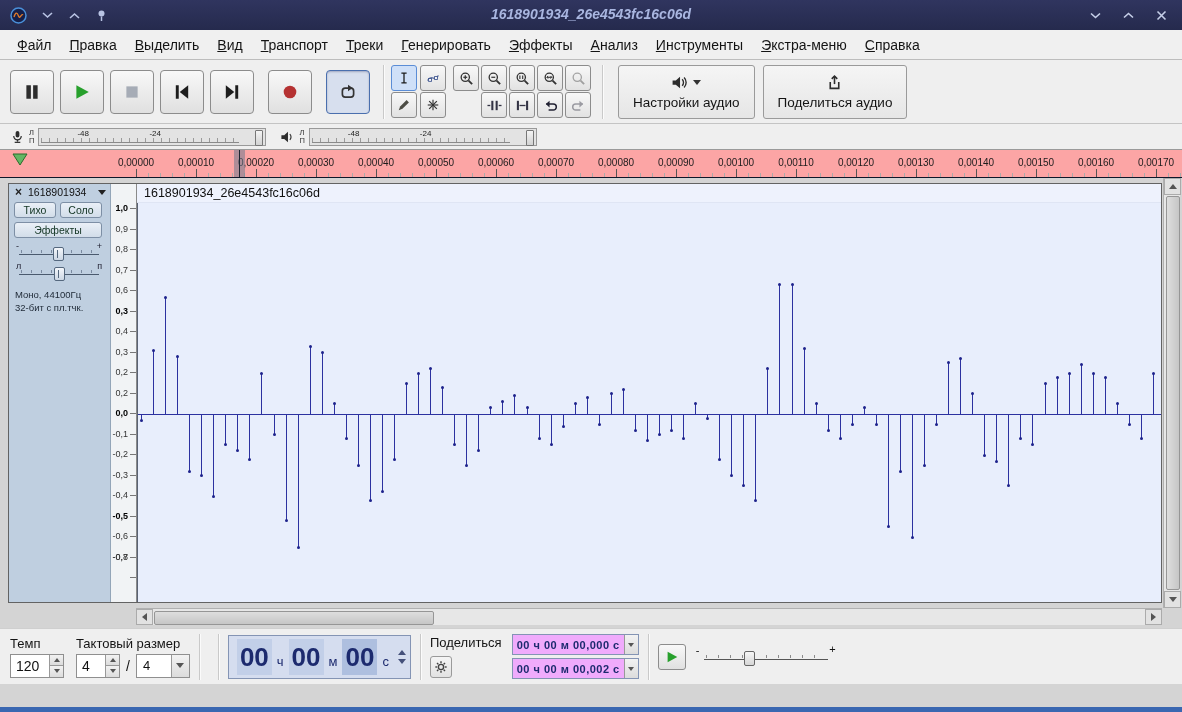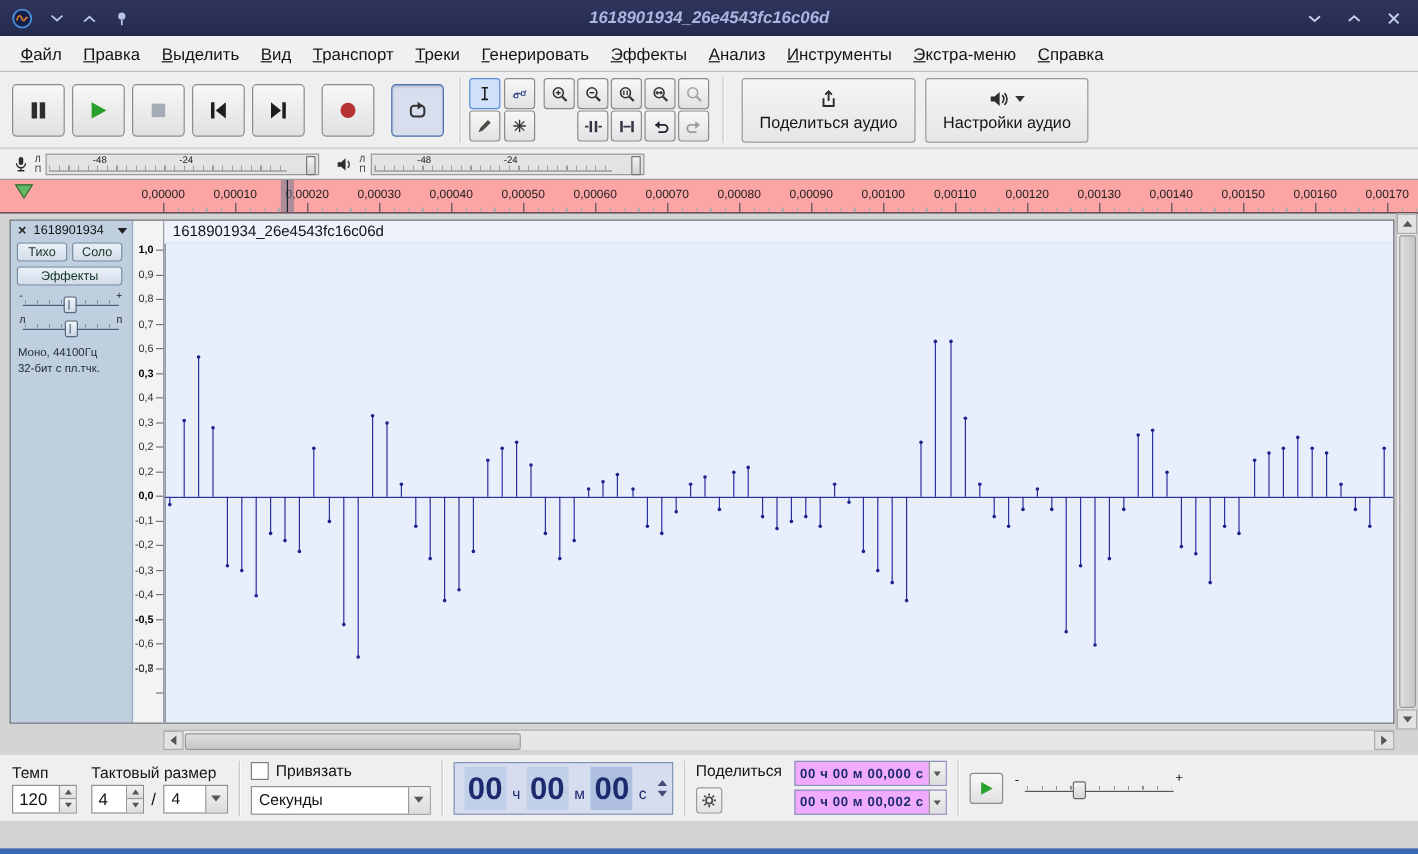--- a/index.html
+++ b/index.html
@@ -339,38 +339,38 @@
         <svg class="ico" width="15" height="15" viewBox="0 0 16 16">
             <path d="M12.5 6.5 H5 a3.2 3.2 0 0 0 0 6.4 H10" fill="none" stroke="#223" stroke-width="1.6"></path>
             <polygon points="13,6.5 9,3 9,10" fill="#223"></polygon>
           </svg>
       </button>
     </div>
 
     <div class="tb-sep"></div>
 
     <button class="bigbtn">
-      <svg class="ico" width="17" height="17" viewBox="0 0 16 16">
-          <path d="M4 7.5 V13.5 H12 V7.5" fill="none" stroke="#2d2d2d" stroke-width="1.5"></path>
-          <line x1="8" y1="2" x2="8" y2="9.5" stroke="#2d2d2d" stroke-width="1.5"></line>
-          <polyline points="5.4,4.6 8,2 10.6,4.6" fill="none" stroke="#2d2d2d" stroke-width="1.5"></polyline>
-        </svg>
-      <span class="lbl">Поделиться аудио</span>
-    </button>
-
-    <button class="bigbtn">
       <span class="iconrow">
         <svg class="ico" width="17" height="17" viewBox="0 0 16 16">
             <polygon points="1.5,6 4.5,6 8.5,2.5 8.5,13.5 4.5,10 1.5,10" fill="#2d2d2d"></polygon>
             <path d="M10.5 5 a4.2 4.2 0 0 1 0 6" stroke="#2d2d2d" stroke-width="1.3" fill="none"></path>
             <path d="M12.3 3.4 a6.4 6.4 0 0 1 0 9.2" stroke="#2d2d2d" stroke-width="1.3" fill="none"></path>
           </svg>
         <span class="caret-down"></span>
       </span>
       <span class="lbl">Настройки аудио</span>
+    </button>
+
+    <button class="bigbtn">
+      <svg class="ico" width="17" height="17" viewBox="0 0 16 16">
+          <path d="M4 7.5 V13.5 H12 V7.5" fill="none" stroke="#2d2d2d" stroke-width="1.5"></path>
+          <line x1="8" y1="2" x2="8" y2="9.5" stroke="#2d2d2d" stroke-width="1.5"></line>
+          <polyline points="5.4,4.6 8,2 10.6,4.6" fill="none" stroke="#2d2d2d" stroke-width="1.5"></polyline>
+        </svg>
+      <span class="lbl">Поделиться аудио</span>
     </button>
   </div>
 
   <div id="meters">
     <div class="meter-group">
       <svg class="ico" width="15" height="16" viewBox="0 0 16 16">
           <rect x="6" y="1.5" width="4" height="7" rx="2" fill="#2d2d2d"></rect>
           <path d="M4 7 a4 4 0 0 0 8 0" fill="none" stroke="#2d2d2d" stroke-width="1.3"></path>
           <line x1="8" y1="11" x2="8" y2="13" stroke="#2d2d2d" stroke-width="1.3"></line>
           <line x1="5" y1="13.7" x2="11" y2="13.7" stroke="#2d2d2d" stroke-width="1.3"></line>
@@ -765,32 +765,20 @@
             <span class="combo-btn">
                 <span class="tri d"></span>
               </span>
           </div>
         </div>
       </div>
     </div>
 
     <div class="bb-sep"></div>
 
-    <div class="bb-col" style="gap:5px">
-      <label class="checkbox-row">
-        <span class="checkbox"></span>
-        <span>Привязать</span>
-      </label>
-      <div class="combo" style="width:150px">
-        <span class="val">Секунды</span>
-        <span class="combo-btn">
-            <span class="tri d"></span>
-          </span>
-      </div>
-    </div>
 
     <div class="bb-sep"></div>
 
     <div id="time-display">
       <span class="td-dig">00</span>
       <span class="td-unit">ч</span>
       <span class="td-dig">00</span>
       <span class="td-unit">м</span>
       <span class="td-dig hl">00</span>
       <span class="td-unit">с</span>

